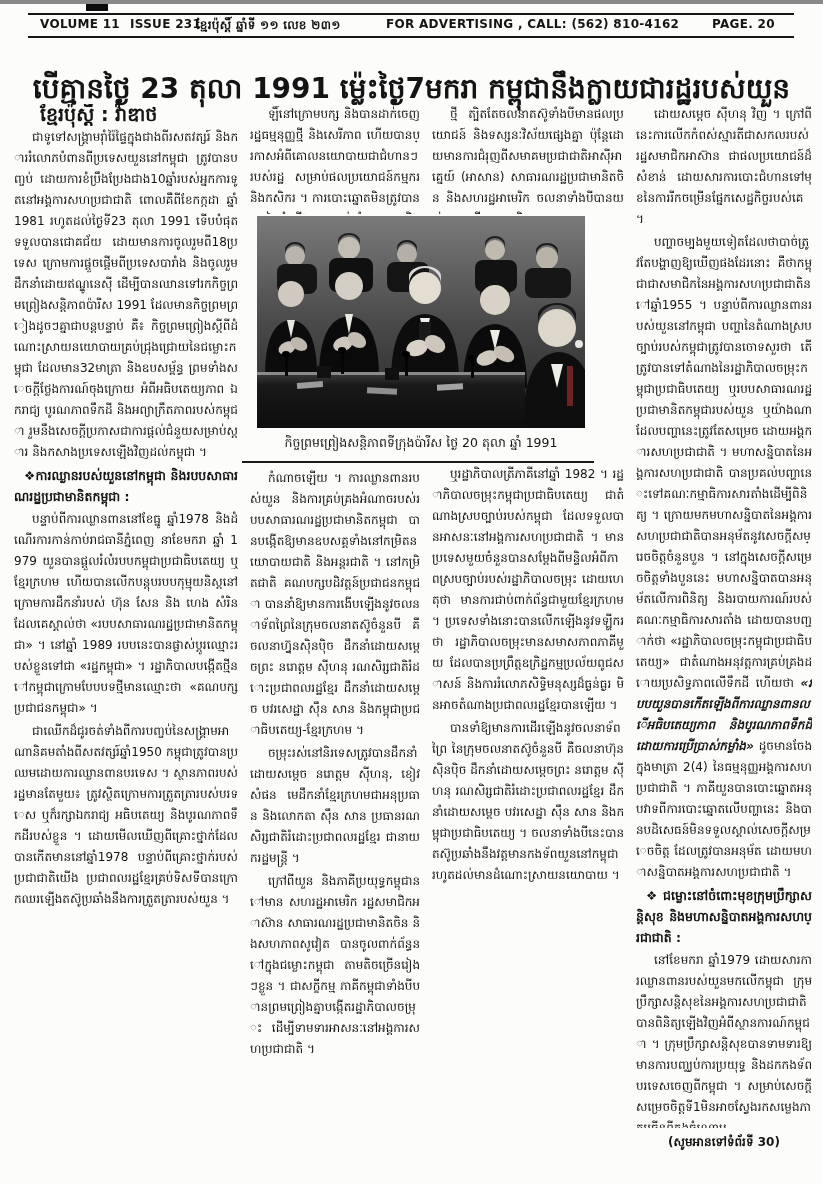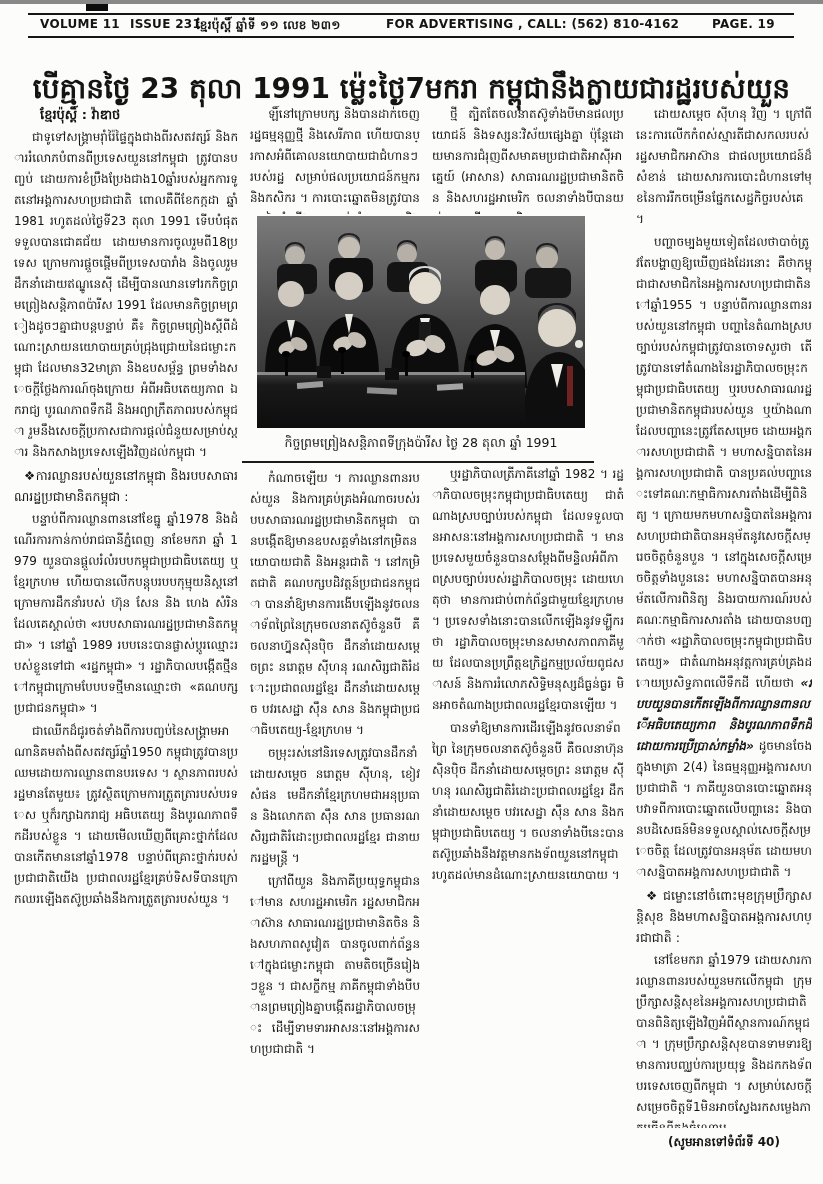--- a/index.html
+++ b/index.html
@@ -15,22 +15,22 @@
   .hdr-masthead{left:196px;font-size:12px;}
   .hdr-adv{left:386px;}
   .hdr-page{left:712px;}
   
   .headline{position:absolute;top:42px;left:18px;width:787px;text-align:center;
             font-weight:bold;font-size:28px;line-height:48px;white-space:nowrap;overflow:hidden;}
   
   .col{position:absolute;overflow:hidden;}
   .col p{margin:0 0 2px 0;text-indent:18px;font-size:12px;line-height:21px;
          text-align:justify;word-break:break-all;overflow-wrap:anywhere;}
-  .col p.byline{font-weight:bold;text-indent:26px;font-size:13px;}
-  .col p.heading{font-weight:normal;text-indent:10px;font-size:12.5px;}
+  .col p.byline{font-weight:bold;text-indent:26px;font-size:19px;}
+  .col p.heading{font-weight:bold;text-indent:10px;font-size:12.5px;}
   .col p.continuation{font-weight:bold;text-align:center;text-indent:0;}
   .col .b{font-weight:bold;font-style:italic;}
   .col1{left:14px;top:100px;width:224px;height:1066px;}
   .col2a{left:250px;top:100px;width:170px;height:110px;}
   .col2b{left:250px;top:464px;width:170px;height:702px;}
   .col3a{left:432px;top:100px;width:192px;height:110px;}
   .col3b{left:432px;top:460px;width:192px;height:702px;}
   .col4{left:636px;top:100px;width:176px;height:1024px;}
   .col4cont{left:636px;top:1128px;width:176px;height:30px;}
   
@@ -44,21 +44,21 @@
 
 <div class="page">
 
   <div class="scan-blob"></div>
 
   <div class="rule" style="left:28px;top:9px;width:766px;height:2px;"></div>
   <span class="hdr hdr-volume">VOLUME 11</span>
   <span class="hdr hdr-issue">ISSUE 231</span>
   <span class="hdr hdr-masthead">ខ្មែរប៉ុស្តិ៍ ឆ្នាំទី ១១ លេខ ២៣១</span>
   <span class="hdr hdr-adv">FOR ADVERTISING ,  CALL: (562) 810-4162</span>
-  <span class="hdr hdr-page">PAGE. 19</span>
+  <span class="hdr hdr-page">PAGE. 20</span>
   <div class="rule" style="left:28px;top:32px;width:766px;height:2px;"></div>
 
   <h1 class="headline">បើគ្មានថ្ងៃ 23 តុលា 1991 ម្ល៉េះថ្ងៃ7មករា កម្ពុជានឹងក្លាយជារដ្ឋរបស់យួន</h1>
 
   <div class="col col1">
       <p class="byline"><span>ខ្មែរប៉ុស្តិ៍ : វ៉ាឌាថ</span></p>
       <p class="body"><span>ជាទូទៅសង្គ្រាមរ៉ាំរ៉ៃផ្ទៃក្នុងជាងពីរសតវត្សរ៍ និងការរំលោភបំពានពីប្រទេសយួននៅកម្ពុជា ត្រូវបានបញ្ចប់ ដោយការខំប្រឹងប្រែងជាង10ឆ្នាំរបស់អ្នកការទូតនៅអង្គការសហប្រជាជាតិ ពោលគឺពីខែកក្កដា ឆ្នាំ 1981 រហូតដល់ថ្ងៃទី23 តុលា 1991 ទើបបំផុតទទួលបានជោគជ័យ ដោយមានការចូលរួមពី18ប្រទេស ក្រោមការផ្តួចផ្តើមពីប្រទេសបារាំង និងចូលរួមដឹកនាំដោយឥណ្ឌូនេស៊ី ដើម្បីបានឈានទៅរកកិច្ចព្រមព្រៀងសន្តិភាពប៉ារីស 1991 ដែលមានកិច្ចព្រមព្រៀងដូចៗគ្នាជាបន្តបន្ទាប់ គឺ៖ កិច្ចព្រមព្រៀងស្តីពីដំណោះស្រាយនយោបាយគ្រប់ជ្រុងជ្រោយនៃជម្លោះកម្ពុជា ដែលមាន32មាត្រា និងឧបសម្ព័ន្ធ ព្រមទាំងសេចក្តីថ្លែងការណ៍ចុងក្រោយ អំពីអធិបតេយ្យភាព ឯករាជ្យ បូរណភាពទឹកដី និងអព្យាក្រឹតភាពរបស់កម្ពុជា រួមនឹងសេចក្តីប្រកាសជាការផ្តល់ជំនួយសម្រាប់ស្តារ និងកសាងប្រទេសឡើងវិញដល់កម្ពុជា ។</span></p>
       <p class="heading"><span>❖ការឈ្លានរបស់យួននៅកម្ពុជា និងរបបសាធារណរដ្ឋប្រជាមានិតកម្ពុជា :</span></p>
       <p class="body"><span>បន្ទាប់ពីការឈ្លានពាននៅខែធ្នូ ឆ្នាំ1978 និងដំណើរការកាន់កាប់រាជធានីភ្នំពេញ នាខែមករា ឆ្នាំ 1979 យួនបានផ្តួលរំលំរបបកម្ពុជាប្រជាធិបតេយ្យ ឬខ្មែរក្រហម ហើយបានលើកបន្តុបរបបកុម្មុយនិស្តនៅក្រោមការដឹកនាំរបស់ ហ៊ុន សែន និង ហេង សំរិន ដែលគេស្គាល់ថា «របបសាធារណរដ្ឋប្រជាមានិតកម្ពុជា» ។ នៅឆ្នាំ 1989 របបនេះបានផ្លាស់ប្តូរឈ្មោះរបស់ខ្លួនទៅជា «រដ្ឋកម្ពុជា» ។ រដ្ឋាភិបាលបង្កើតថ្មីនៅកម្ពុជាក្រោមបែបបទថ្មីមានឈ្មោះថា «គណបក្សប្រជាជនកម្ពុជា» ។</span></p>
       <p class="body"><span>ជាឈើកដ៏ជូរចត់ទាំងពីការបញ្ចប់នៃសង្គ្រាមអាណានិគមតាំងពីសតវត្សរ៍ឆ្នាំ1950 កម្ពុជាត្រូវបានប្រឈមដោយការឈ្លានពានបរទេស ។ ស្ថានភាពរបស់រដ្ឋមានតែមួយ៖ ត្រូវស្ថិតក្រោមការត្រួតត្រារបស់បរទេស ឬក៏រក្សាឯករាជ្យ អធិបតេយ្យ និងបូរណភាពទឹកដីរបស់ខ្លួន ។ ដោយមើលឃើញពីគ្រោះថ្នាក់ដែលបានកើតមាននៅឆ្នាំ1978 បន្ទាប់ពីគ្រោះថ្នាក់របស់ប្រជាជាតិយើង ប្រជាពលរដ្ឋខ្មែរគ្រប់ទិសទីបានក្រោកឈរឡើងតស៊ូប្រឆាំងនឹងការត្រួតត្រារបស់យួន ។</span></p>
@@ -78,21 +78,21 @@
       <p class="body"><span>ឬរដ្ឋាភិបាលត្រីភាគីនៅឆ្នាំ 1982 ។ រដ្ឋាភិបាលចម្រុះកម្ពុជាប្រជាធិបតេយ្យ ជាតំណាងស្របច្បាប់របស់កម្ពុជា ដែលទទួលបានអាសនៈនៅអង្គការសហប្រជាជាតិ ។ មានប្រទេសមួយចំនួនបានសម្តែងពីមន្ទិលអំពីភាពស្របច្បាប់របស់រដ្ឋាភិបាលចម្រុះ ដោយហេតុថា មានការជាប់ពាក់ព័ន្ធជាមួយខ្មែរក្រហម ។ ប្រទេសទាំងនោះបានលើកឡើងនូវទឡ្ហីករថា រដ្ឋាភិបាលចម្រុះមានសមាសភាពភាគីមួយ ដែលបានប្រព្រឹត្តឧក្រិដ្ឋកម្មប្រល័យពូជសាសន៍ និងការរំលោភសិទ្ធិមនុស្សដ៏ធ្ងន់ធ្ងរ មិនអាចតំណាងប្រជាពលរដ្ឋខ្មែរបានឡើយ ។</span></p>
       <p class="body"><span>បានទាំឱ្យមានការដើរឡើងនូវចលនាទ័ពព្រៃ នៃក្រុមចលនាតស៊ូចំនួនបី គឺចលនាហ៊ុនស៊ិនប៉ិច ដឹកនាំដោយសម្តេចព្រះ នរោត្តម ស៊ីហនុ រណសិរ្សជាតិរំដោះប្រជាពលរដ្ឋខ្មែរ ដឹកនាំដោយសម្តេច បវរសេដ្ឋា ស៊ឹន សាន និងកម្ពុជាប្រជាធិបតេយ្យ ។ ចលនាទាំងបីនេះបានតស៊ូប្រឆាំងនឹងវត្តមានកងទ័ពយួននៅកម្ពុជា រហូតដល់មានដំណោះស្រាយនយោបាយ ។</span></p>
     </div>
   <div class="col col4">
       <p class="body"><span>ដោយសម្តេច ស៊ីហនុ វិញ ។ ក្រៅពីនេះការលើកកំពស់ស្មារតីជាសកលរបស់រដ្ឋសមាជិកអាស៊ាន ជាផលប្រយោជន៍ដ៏សំខាន់ ដោយសារការបោះជំហានទៅមុខនៃការរីកចម្រើនផ្នែកសេដ្ឋកិច្ចរបស់គេ ។</span></p>
       <p class="body"><span>បញ្ហាចម្បងមួយទៀតដែលថាបាច់ត្រូវតែបង្ហាញឱ្យឃើញផងដែរនោះ គឺថាកម្ពុជាជាសមាជិកនៃអង្គការសហប្រជាជាតិនៅឆ្នាំ1955 ។ បន្ទាប់ពីការឈ្លានពានរបស់យួននៅកម្ពុជា បញ្ហានៃតំណាងស្របច្បាប់របស់កម្ពុជាត្រូវបានចោទសួរថា តើត្រូវបានទៅតំណាងនៃរដ្ឋាភិបាលចម្រុះកម្ពុជាប្រជាធិបតេយ្យ ឬរបបសាធារណរដ្ឋប្រជាមានិតកម្ពុជារបស់យួន ឬយ៉ាងណា ដែលបញ្ហានេះត្រូវតែសម្រេច ដោយអង្គការសហប្រជាជាតិ ។ មហាសន្និបាតនៃអង្គការសហប្រជាជាតិ បានប្រគល់បញ្ហានេះទៅគណៈកម្មាធិការសារតាំងដើម្បីពិនិត្យ ។ ក្រោយមកមហាសន្និបាតនៃអង្គការសហប្រជាជាតិបានអនុម័តនូវសេចក្តីសម្រេចចិត្តចំនួនបួន ។ នៅក្នុងសេចក្តីសម្រេចចិត្តទាំងបួននេះ មហាសន្និបាតបានអនុម័តលើការពិនិត្យ និងរបាយការណ៍របស់គណៈកម្មាធិការសារតាំង ដោយបានបញ្ជាក់ថា «រដ្ឋាភិបាលចម្រុះកម្ពុជាប្រជាធិបតេយ្យ» ជាតំណាងអនុវត្តការគ្រប់គ្រងដោយប្រសិទ្ធភាពលើទឹកដី ហើយថា </span><span class="b">«របបយួនបានកើតឡើងពីការឈ្លានពានលើអធិបតេយ្យភាព និងបូរណភាពទឹកដី ដោយការប្រើប្រាស់កម្លាំង»</span><span> ដូចមានចែងក្នុងមាត្រា 2(4) នៃធម្មនុញ្ញអង្គការសហប្រជាជាតិ ។ ភាគីយួនបានបោះឆ្នោតអនុបវាទពីការបោះឆ្នោតលើបញ្ហានេះ និងបានបដិសេធន៍មិនទទួលស្គាល់សេចក្តីសម្រេចចិត្ត ដែលត្រូវបានអនុម័ត ដោយមហាសន្និបាតអង្គការសហប្រជាជាតិ ។</span></p>
       <p class="heading"><span>❖ជម្លោះនៅចំពោះមុខក្រុមប្រឹក្សាសន្តិសុខ និងមហាសន្និបាតអង្គការសហប្រជាជាតិ :</span></p>
       <p class="body"><span>នៅខែមករា ឆ្នាំ1979 ដោយសារការឈ្លានពានរបស់យួនមកលើកម្ពុជា ក្រុមប្រឹក្សាសន្តិសុខនៃអង្គការសហប្រជាជាតិបានពិនិត្យឡើងវិញអំពីស្ថានការណ៍កម្ពុជា ។ ក្រុមប្រឹក្សាសន្តិសុខបានទាមទារឱ្យមានការបញ្ឈប់ការប្រយុទ្ធ និងដកកងទ័ពបរទេសចេញពីកម្ពុជា ។ សម្រាប់សេចក្តីសម្រេចចិត្តទី1មិនអាចស្វែងរកសម្លេងភាគច្រើនពីក្នុងចំណោម</span></p>
     </div>
   <div class="col col4cont">
-    <p class="continuation">(សូមអានទៅទំព័រទី 40)</p>
+    <p class="continuation">(សូមអានទៅទំព័រទី 30)</p>
   </div>
 
   <figure class="photo-block" style="margin:0;">
     <svg class="photo-frame" viewBox="0 0 328 212" role="img" aria-label="Paris Peace Conference delegates applauding">
       <defs>
         <linearGradient id="bg" x1="0" y1="0" x2="0" y2="1">
           <stop offset="0" stop-color="#7a7a7a"></stop>
           <stop offset="0.5" stop-color="#4a4a4a"></stop>
           <stop offset="1" stop-color="#262626"></stop>
         </linearGradient>
@@ -172,17 +172,17 @@
           <ellipse cx="149" cy="138" rx="4" ry="3" fill="#000"></ellipse>
         <rect x="214" y="144" width="3" height="18" fill="#050505"></rect>
           <ellipse cx="215" cy="142" rx="4" ry="3" fill="#000"></ellipse>
         <rect x="40" y="166" width="26" height="6" fill="#9b9b9b" transform="rotate(-4 53 169)"></rect>
         <rect x="110" y="172" width="30" height="6" fill="#8f8f8f" transform="rotate(3 125 175)"></rect>
         <rect x="180" y="168" width="26" height="6" fill="#a3a3a3" transform="rotate(-3 193 171)"></rect>
         <rect x="60" y="150" width="14" height="12" fill="#111"></rect>
         <rect x="128" y="152" width="14" height="12" fill="#0f0f0f"></rect>
       </g>
     </svg>
-    <figcaption class="photo-caption">កិច្ចព្រមព្រៀងសន្តិភាពទីក្រុងប៉ារីស ថ្ងៃ 28 តុលា ឆ្នាំ 1991</figcaption>
+    <figcaption class="photo-caption">កិច្ចព្រមព្រៀងសន្តិភាពទីក្រុងប៉ារីស ថ្ងៃ 20 តុលា ឆ្នាំ 1991</figcaption>
   </figure>
   <div class="caption-rule"></div>
 
 </div>
 
 </body></html>

